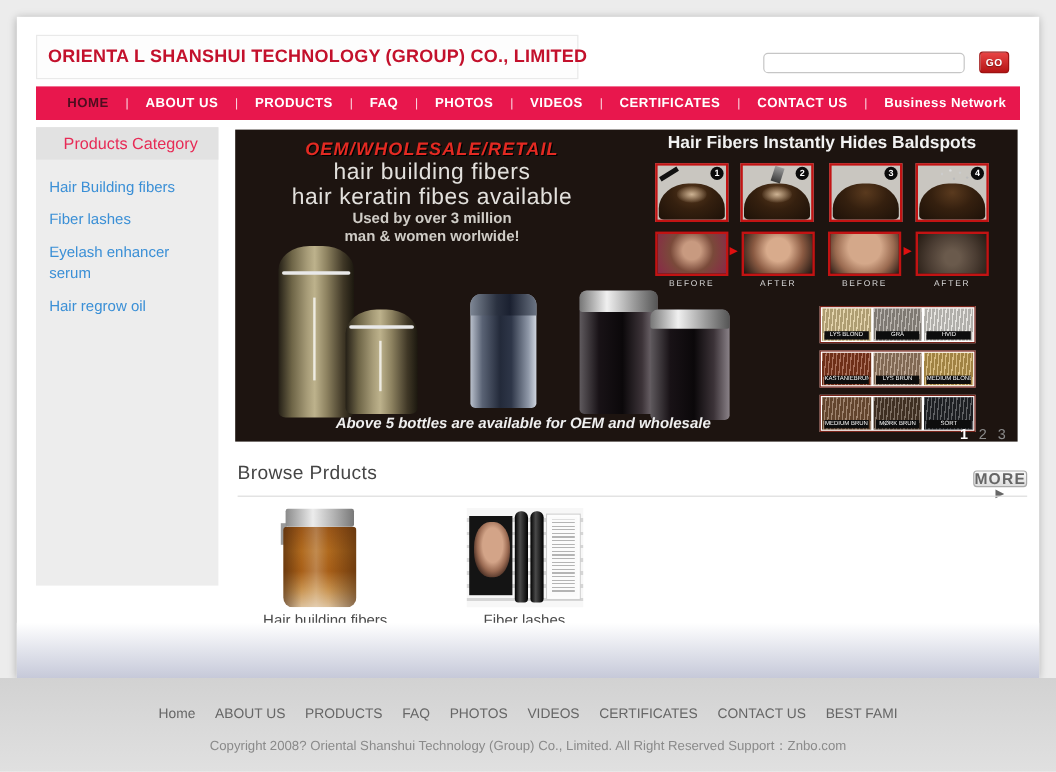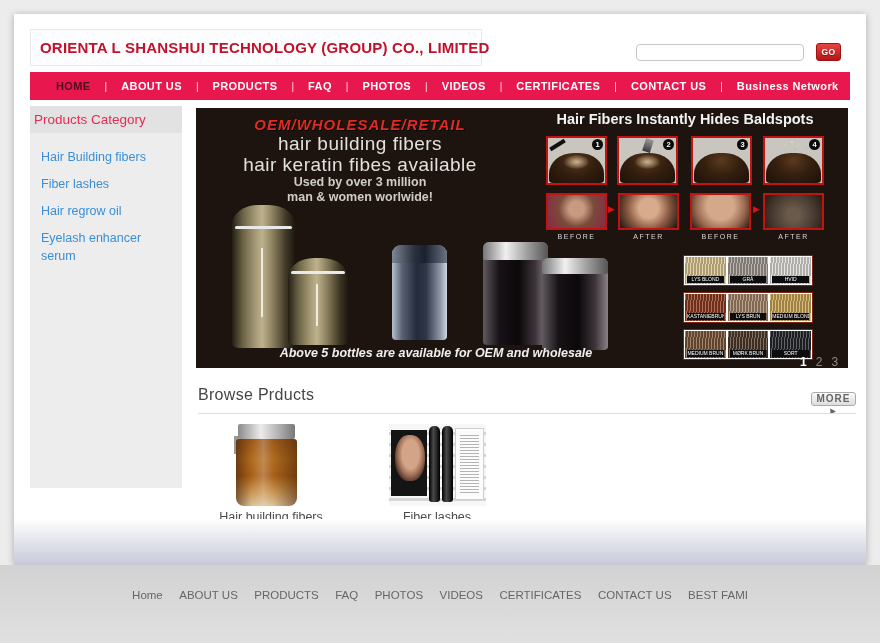--- a/index.html
+++ b/index.html
@@ -17,21 +17,21 @@
   .go-btn { margin-left:12px; width:25px; height:18px; border:1px solid #9e1212; border-radius:3px; background:linear-gradient(180deg,#e84444,#b51515); color:#fff; font-size:8.5px; font-weight:bold; font-family:"Liberation Sans",sans-serif; cursor:pointer; letter-spacing:.5px; text-shadow:0 1px 1px rgba(0,0,0,.4); }
 
   
   .navbar { position:absolute; left:16px; top:58px; width:820px; height:28px; background:#e8174d; display:flex; align-items:center; padding-left:26px; }
   .nav-link { color:#fff; font-size:11px; font-weight:bold; text-decoration:none; letter-spacing:.4px; white-space:nowrap; }
   .nav-link.active { color:#4f0d1f; }
   .nav-sep { color:rgba(255,255,255,.85); font-size:10px; margin:0 14px; font-weight:normal; }
 
   
   .sidebar { position:absolute; left:16px; top:92px; width:152px; height:382px; background:#ededed; }
-  .sidebar-header { height:27px; background:#e2e2e2; color:#e72b56; font-size:13.5px; line-height:27px; padding-left:4px; }
+  .sidebar-header { height:27px; background:#e2e2e2; color:#e72b56; font-size:13.5px; line-height:27px; padding-left:23px; }
   .sidebar-list { list-style:none; padding-top:9px; }
   .sidebar-list li { padding:4.5px 6px 4.5px 11px; }
   .sidebar-list a { color:#3a8fd6; font-size:12.5px; text-decoration:none; }
 
   
   .banner { position:absolute; left:182px; top:94px; width:652px; height:260px; background:#1d1410; overflow:hidden; }
   .promo { position:absolute; left:14px; top:8px; width:300px; text-align:center; }
   .promo-oem { color:#e32a22; font-size:15px; font-weight:bold; font-style:italic; letter-spacing:1px; text-shadow:1px 1px 0 #000; }
   .promo-l2, .promo-l3 { color:#e2e0dc; font-size:19px; letter-spacing:.5px; line-height:21px; }
   .promo-small { color:#cfccc6; font-size:12.5px; font-weight:bold; line-height:15px; }
@@ -74,21 +74,21 @@
   .sw { position:relative; width:41px; height:27px; overflow:hidden; }
   .sw::after { content:""; position:absolute; inset:0; background:repeating-linear-gradient(95deg, rgba(255,255,255,.28) 0 1px, rgba(0,0,0,.20) 1px 3px); }
   .sw-label { position:absolute; bottom:1px; left:2px; right:2px; height:7px; background:#0d0d0d; color:#fff; font-size:5px; line-height:7px; text-align:center; overflow:hidden; white-space:nowrap; z-index:2; }
 
   .pagination { position:absolute; left:604px; top:247px; display:flex; gap:9px; font-size:12px; color:#8a8a8a; }
   .pagination .pg { cursor:pointer; }
   .pagination .pg.active { color:#fff; font-weight:bold; }
 
   
   .browse-title { position:absolute; left:184px; top:372px; font-size:16px; color:#454545; letter-spacing:.3px; }
-  .more-btn { position:absolute; right:10px; top:378px; width:45px; height:14px; border:1px solid #aaa; border-radius:3px; background:linear-gradient(180deg,#fafafa,#ddd); color:#666; font-size:10px; font-weight:bold; letter-spacing:1px; line-height:12px; text-align:center; cursor:pointer; }
+  .more-btn { position:absolute; right:10px; top:378px; width:45px; height:14px; border:1px solid #aaa; border-radius:3px; background:linear-gradient(180deg,#fafafa,#ddd); color:#666; font-size:13px; font-weight:bold; letter-spacing:1px; line-height:12px; text-align:center; cursor:pointer; }
   .browse-line { position:absolute; left:184px; right:10px; top:399px; height:1px; background:#ddd; }
 
   .product { position:absolute; top:410px; cursor:pointer; }
   .product-label { position:absolute; top:496px; text-align:center; font-size:12.5px; color:#4a4a4a; }
 
   
   .jar { position:relative; width:61px; height:82px; }
   .jar-clip { position:absolute; left:-2px; top:12px; width:5px; height:18px; background:#9a9a9a; }
   .jar-cap { position:absolute; left:2px; right:2px; top:0; height:15px; background:linear-gradient(90deg,#8a8a8a,#ececec 40%,#b0b0b0 72%,#787878); border-radius:2px; }
   .jar-body { position:absolute; left:0; right:0; top:15px; bottom:0; border-radius:3px 3px 8px 8px;
@@ -145,22 +145,22 @@
       <a class="nav-link" href="#">CONTACT US</a>
       <span class="nav-sep">|</span>
       <a class="nav-link" href="#">Business Network</a>
     </div>
 
     <div class="sidebar">
       <div class="sidebar-header">Products Category</div>
       <ul class="sidebar-list">
         <li><a href="#">Hair Building fibers</a></li>
         <li><a href="#">Fiber lashes</a></li>
+        <li><a href="#">Eyelash enhancer serum</a></li>
         <li><a href="#">Hair regrow oil</a></li>
-        <li><a href="#">Eyelash enhancer serum</a></li>
       </ul>
     </div>
 
     <div class="banner">
       <div class="promo">
         <div class="promo-oem">OEM/WHOLESALE/RETAIL</div>
         <div class="promo-l2">hair building fibers</div>
         <div class="promo-l3">hair keratin fibes available</div>
         <div class="promo-small">Used by over 3 million</div>
         <div class="promo-small">man &amp; women worlwide!</div>
@@ -287,14 +287,15 @@
       <a href="#">Home</a>
       <a href="#">ABOUT US</a>
       <a href="#">PRODUCTS</a>
       <a href="#">FAQ</a>
       <a href="#">PHOTOS</a>
       <a href="#">VIDEOS</a>
       <a href="#">CERTIFICATES</a>
       <a href="#">CONTACT US</a>
       <a href="#">BEST FAMI</a>
     </div>
+    <div class="footer-copy">Copyright 2008? Oriental Shanshui Technology (Group) Co., Limited. All Right Reserved  Support：Znbo.com</div>
   </div>
 </div>
 
 </body></html>

